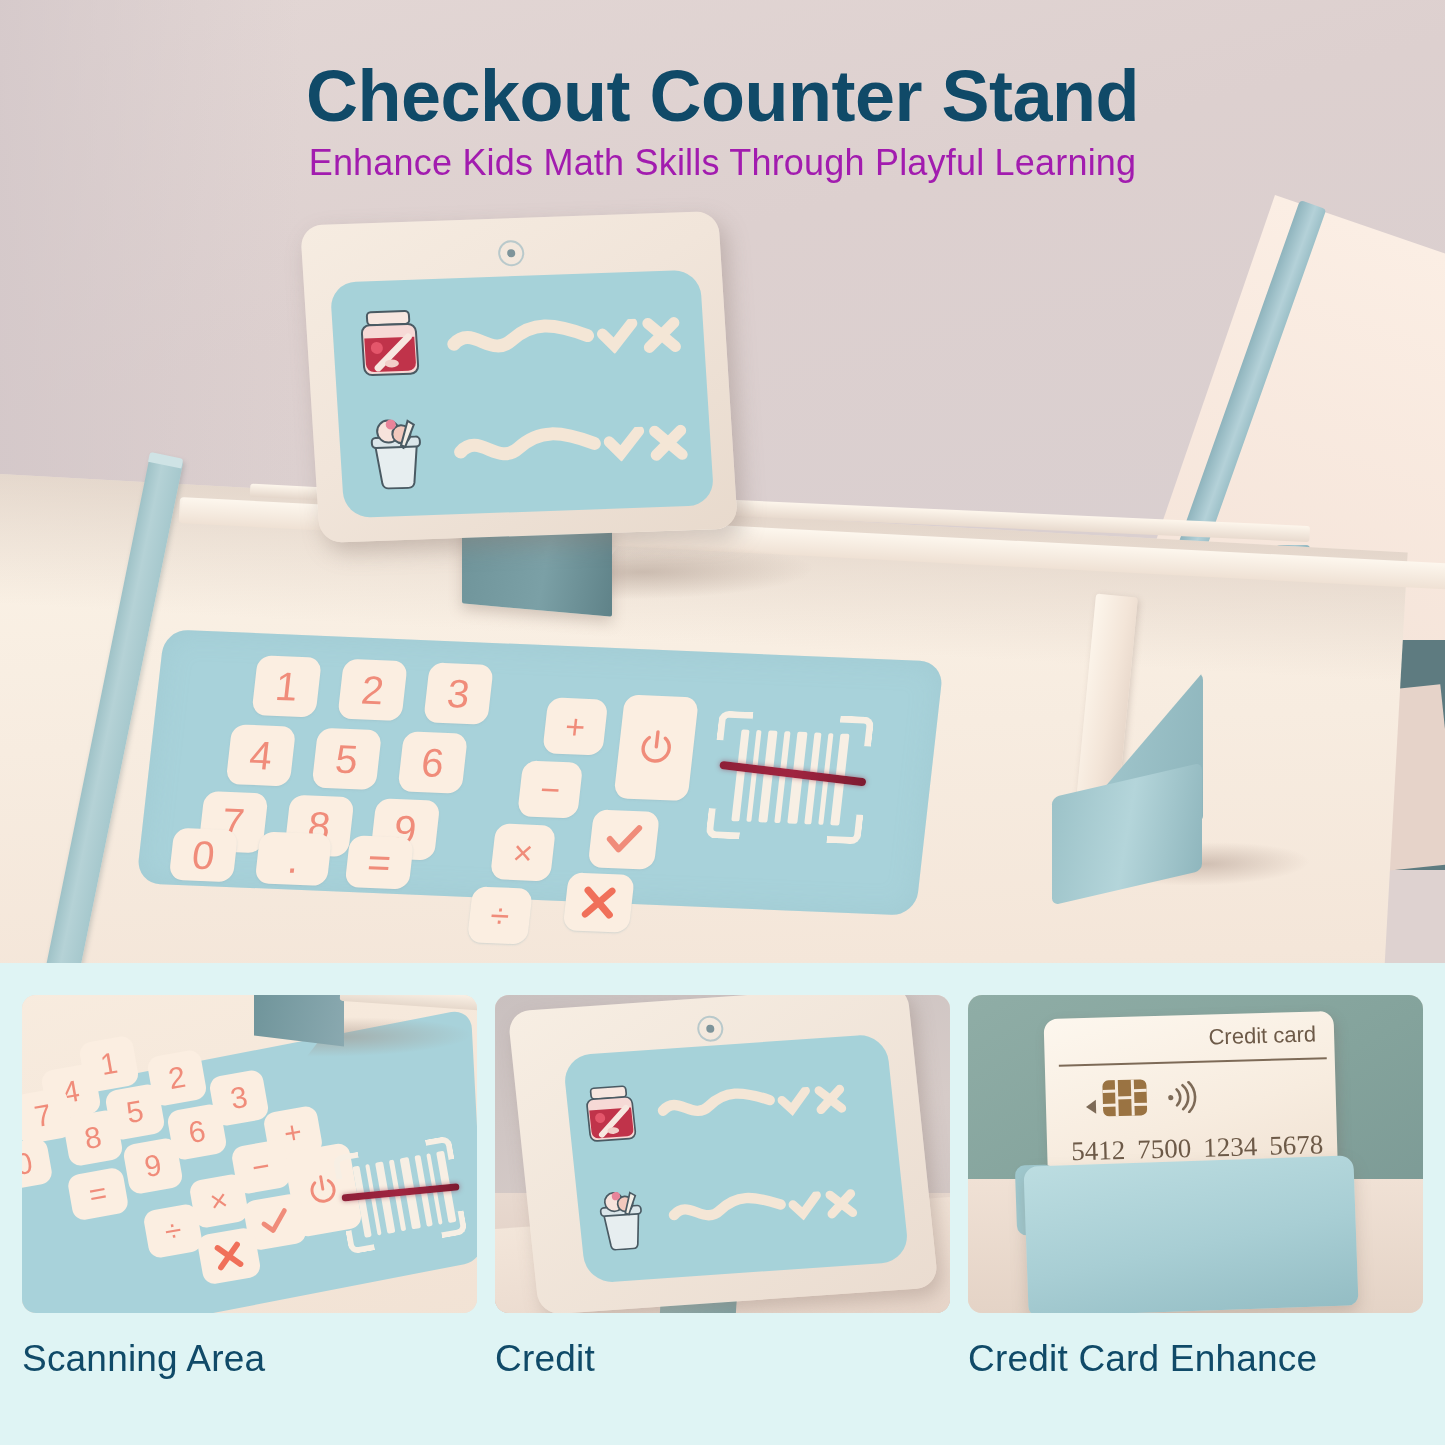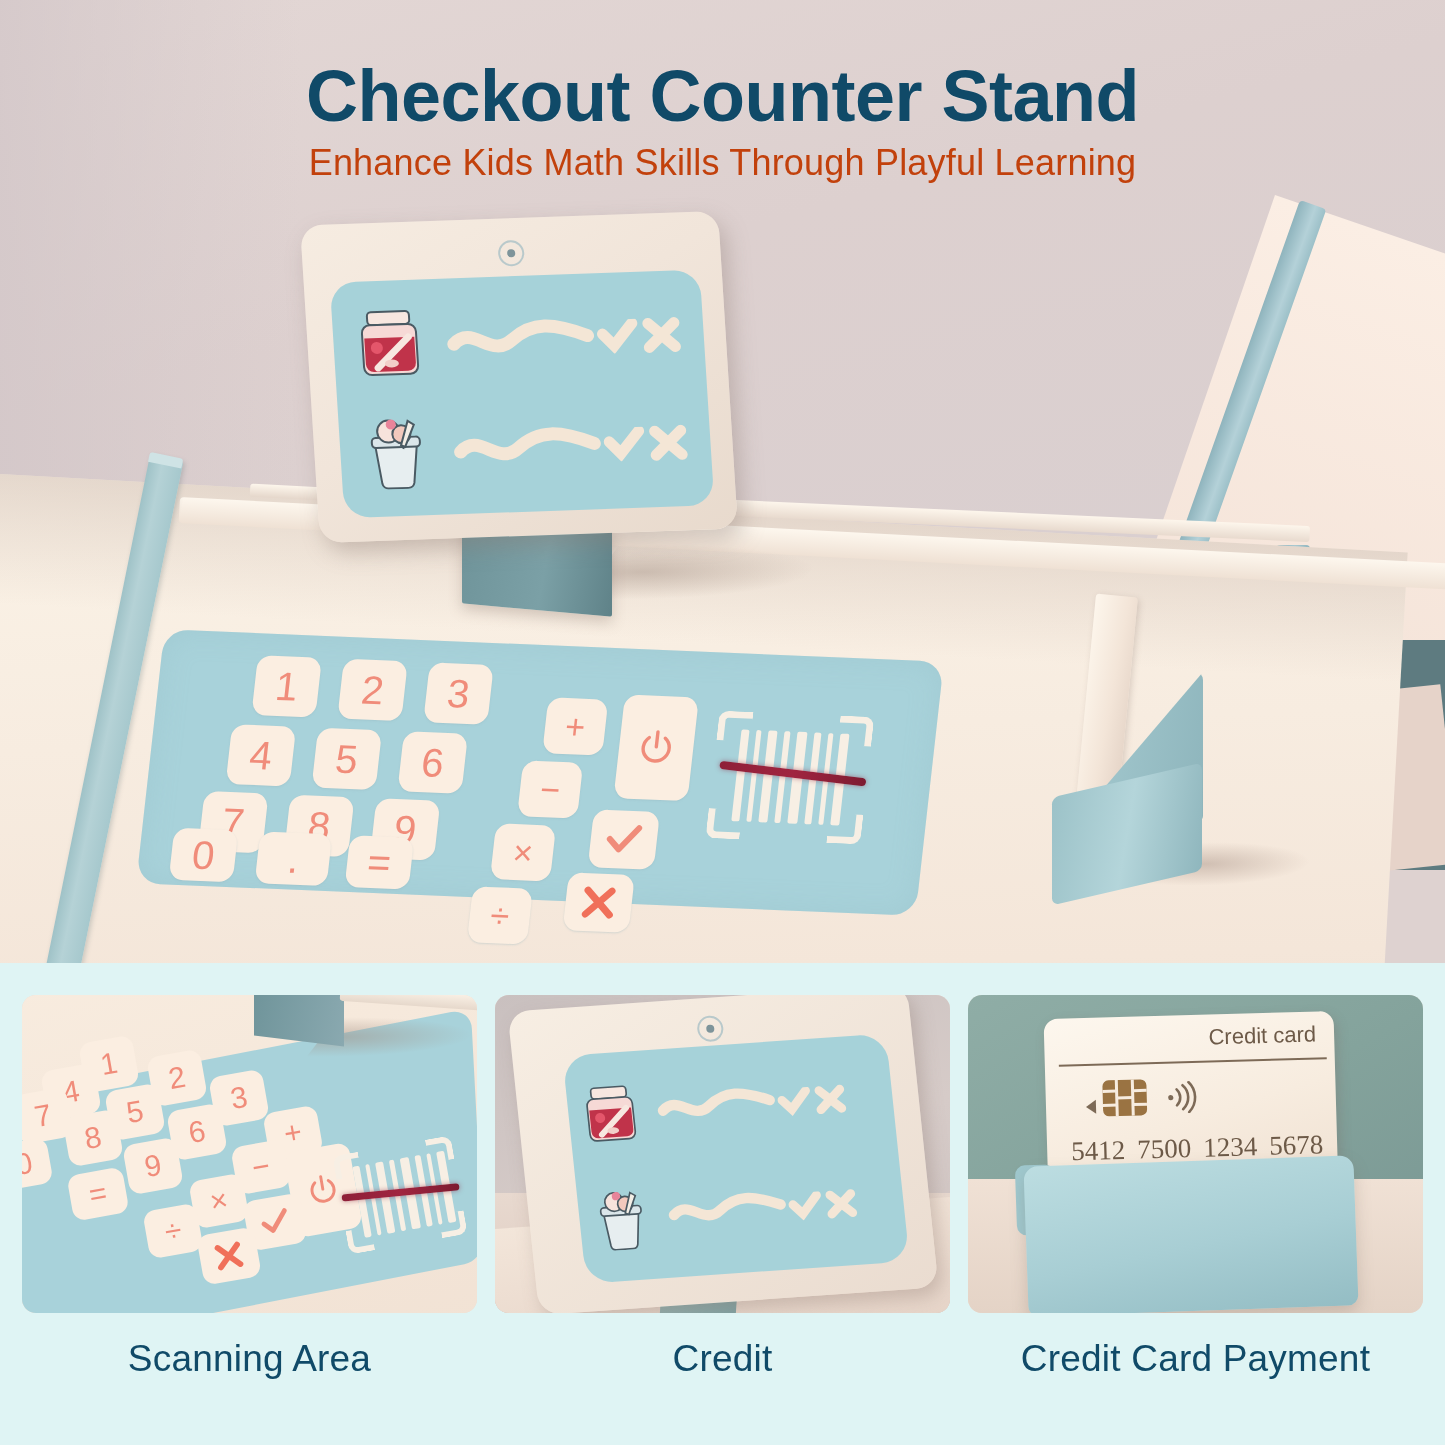--- a/index.html
+++ b/index.html
@@ -274,21 +274,21 @@
     border-radius:14px;
     overflow:hidden;
     position:relative;
     background:#e9ddd4;
   }
   .captions {
     position:absolute; left:22px; top:375px; width:1401px;
     display:flex; gap:18px;
   }
   .cap {
-    flex:1 1 0; text-align:center;
+    flex:1 1 0; text-align:left;
     color:#104a68;
     font-size:37px;
     letter-spacing:.2px;
   }
 
   
   .t1-counter {
     position:absolute; left:-60px; top:-40px; width:660px; height:470px;
     background:linear-gradient(170deg,#f8ecdf,#f0e0d2);
     transform:rotate(-6deg);
@@ -565,21 +565,21 @@
   </div>
 
   <div class="holder-shadow"></div>
   <div class="holder-card"></div>
   <div class="holder-wedge"></div>
   <div class="holder-base"></div>
 
   <div style="position:absolute;left:0;top:58px;width:100%;text-align:center;">
     <div style="color:#104a68;font-size:72px;font-weight:bold;letter-spacing:-.5px;line-height:1.08;
                 text-shadow:0 1px 1px rgba(255,255,255,.25);">Checkout Counter Stand</div>
-    <div style="color:#c2410c;font-size:36px;margin-top:6px;letter-spacing:.2px;">Enhance Kids Math Skills Through Playful Learning</div>
+    <div style="color:#a21caf;font-size:36px;margin-top:6px;letter-spacing:.2px;">Enhance Kids Math Skills Through Playful Learning</div>
   </div>
 
 </div>
 
 <div class="strip">
 
   <div class="thumbs">
 
     <div class="thumb">
       <div class="t1-counter"></div>
@@ -750,16 +750,16 @@
       <div class="t3-peg"></div>
       <div class="t3-holder-back"></div>
       <div class="t3-holder"></div>
     </div>
 
   </div>
 
   <div class="captions">
     <div class="cap">Scanning Area</div>
     <div class="cap">Credit</div>
-    <div class="cap">Credit Card Payment</div>
+    <div class="cap">Credit Card Enhance</div>
   </div>
 
 </div>
 
 </body></html>

